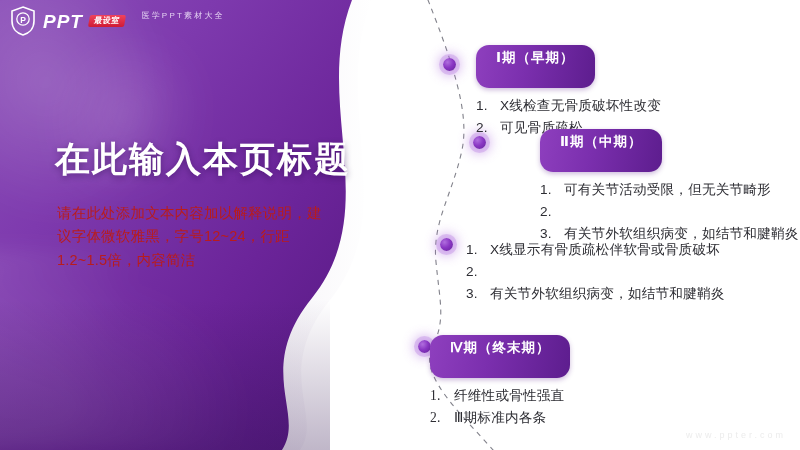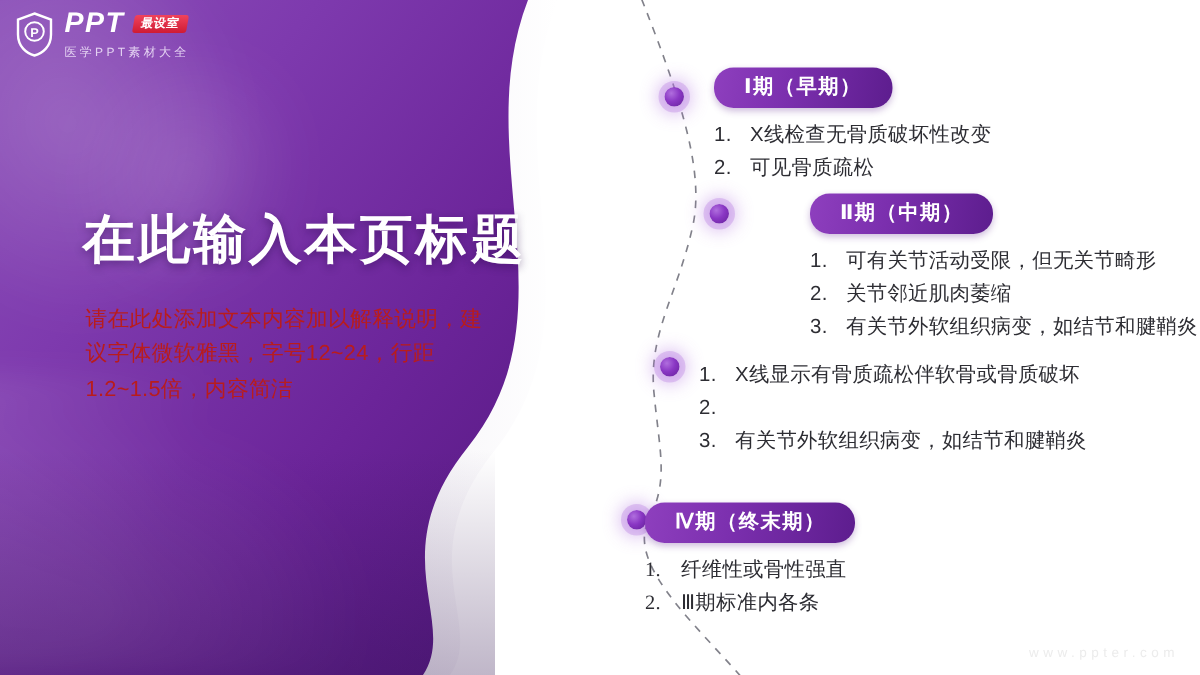--- a/index.html
+++ b/index.html
@@ -27,42 +27,42 @@
           background:linear-gradient(110deg, rgba(255,255,255,.09) 0%, rgba(255,255,255,0) 45%),
                      radial-gradient(ellipse at 30% 80%, rgba(255,255,255,.10), rgba(255,255,255,0) 60%);
           filter:blur(9px); }
   .tex-dark { position:absolute; left:0; top:300px; width:330px; height:150px;
           background:linear-gradient(180deg, rgba(45,15,75,0) 0%, rgba(45,15,75,.30) 100%);
           pointer-events:none; }
 
   
   .logo { position:absolute; left:10px; top:6px; display:flex; align-items:center; gap:7px; z-index:9; }
   .logo-shield { width:26px; height:30px; position:relative; flex:0 0 auto; }
-  .logo-txt { display:flex; flex-direction:column; gap:6px; }
+  .logo-txt { display:flex; flex-direction:row; gap:17px; }
   .logo-row1 { display:flex; align-items:center; gap:6px; }
   .logo-ppt { font-size:19px; font-weight:bold; color:#fff; letter-spacing:1px; font-style:italic; line-height:1; }
   .logo-badge { background:linear-gradient(180deg,#f0435c,#cf1b34); color:#fff; font-size:8px;
                 padding:2px 5px 2px 5px; border-radius:2px; line-height:1; letter-spacing:.5px;
                 transform:skewX(-10deg); font-weight:bold; }
   .logo-sub { font-size:8px; color:#e4d2f2; letter-spacing:2.2px; line-height:1; }
 
   
   .title { position:absolute; left:55px; top:136px; font-size:35px; font-weight:bold; color:#ffffff;
            letter-spacing:2px; text-shadow:0 2px 6px rgba(40,8,70,.45); z-index:8; white-space:nowrap; }
   .subtext { position:absolute; left:57px; top:202px; width:272px; font-size:14.5px; color:#b91c1c;
              line-height:1.62; letter-spacing:.2px; z-index:8; }
 
   
   .timeline { position:absolute; left:0; top:0; width:800px; height:450px; pointer-events:none; z-index:5; }
 
   
   .stage { position:absolute; z-index:7; }
   .badge {
     display:inline-block; color:#ffffff; font-size:13.5px; font-weight:bold;
-    padding:5px 20px 6px 20px; border-radius:13px; letter-spacing:1px; line-height:1.15;
+    padding:5px 20px 22px 20px; border-radius:13px; letter-spacing:1px; line-height:1.15;
     background:linear-gradient(100deg,#8e3fbe 0%,#7b2fae 42%,#5d1d8e 100%);
     box-shadow:0 2px 5px rgba(90,30,140,.30);
     white-space:nowrap;
   }
   ol.items { list-style:none; margin:7px 0 0 0; padding:0; }
   ol.items li { display:flex; font-size:13.6px; color:#2d2d33; line-height:1.62; letter-spacing:.2px;
                 white-space:nowrap; }
   ol.items li .num { width:24px; flex:0 0 auto; color:#2d2d33; }
 
   .dot { position:absolute; width:13px; height:13px; border-radius:50%; z-index:6;
@@ -148,21 +148,20 @@
 
   <div class="stage" style="left:504px; top:129px;margin-left:36px;">
     <span class="badge">Ⅱ期（中期）</span>
     <ol class="items">
       <li>
         <span class="num">1.</span>
         <span>可有关节活动受限，但无关节畸形</span>
       </li>
       <li>
         <span class="num">2.</span>
-        <span>关节邻近肌肉萎缩</span>
       </li>
       <li>
         <span class="num">3.</span>
         <span>有关节外软组织病变，如结节和腱鞘炎</span>
       </li>
     </ol>
   </div>
 
   <div class="stage" style="left:466px; top:232px;">
     <ol class="items">

